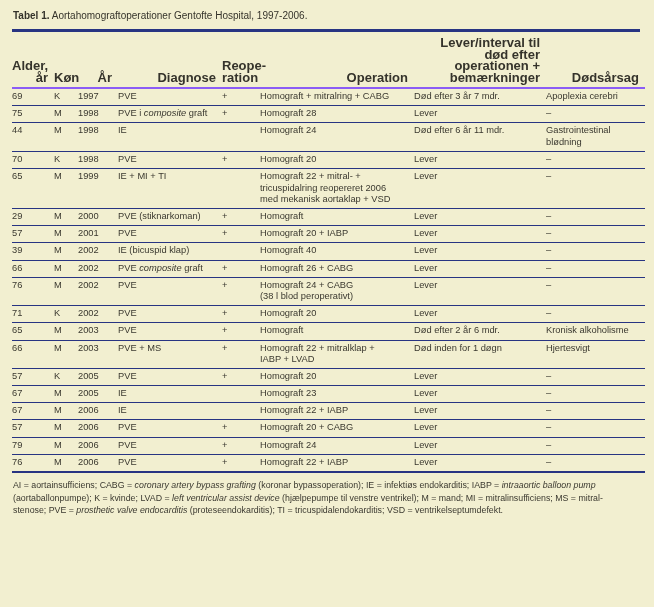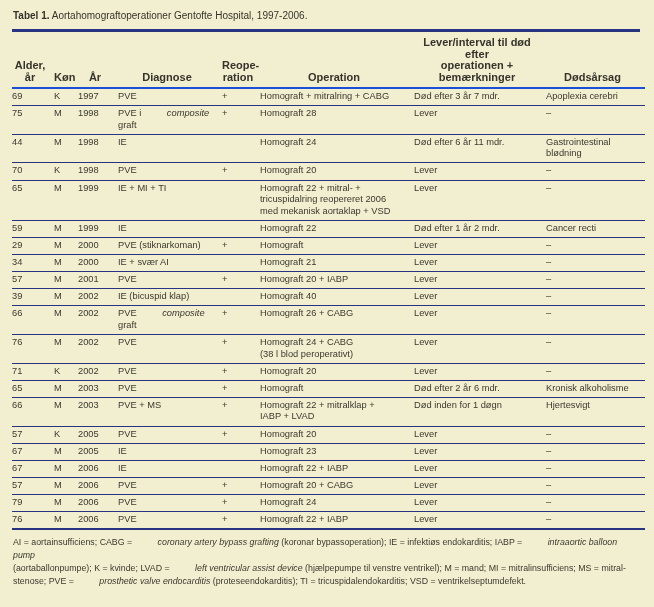--- a/index.html
+++ b/index.html
@@ -11,33 +11,33 @@
   }
   .title{font-size:10px;line-height:12px;padding:5px 0 7px 1px;color:#35332b;}
   .title .bold{font-weight:bold;}
   .rule-thick{height:3px;background:#283482;}
   table{
     width:633px;border-collapse:collapse;table-layout:fixed;
     font-size:9.3px;color:#3a382f;
     border-bottom:2.5px solid #283482;
   }
   th{
-    font-weight:bold;text-align:center;vertical-align:bottom;
-    padding:5px 6px 4px 0;line-height:11.5px;font-size:11px;
-    white-space:pre-line;border-bottom:2px solid #1d4ed8;color:#35332b;
+    font-weight:bold;text-align:right;vertical-align:bottom;
+    padding:5px 6px 4px 0;line-height:11.5px;font-size:13px;
+    white-space:pre-line;border-bottom:2px solid #8b5cf6;color:#35332b;
   }
   td{
     vertical-align:top;text-align:left;
     padding:2px 6px 2.5px 0;line-height:11.6px;white-space:pre-line;
   }
   tbody tr{border-top:1.5px solid #283482;}
   tbody tr:first-child{border-top:none;}
   .footnote{font-size:8.8px;line-height:12.8px;padding:6px 0 0 1px;color:#3a382f;}
   .footnote div{padding:0;}
-  i{margin-left:23px;}
+  i{}
 </style>
 </head>
 <body>
 
 <div class="panel">
 
   <div class="title">
     <span class="bold">Tabel 1.</span><span> Aortahomograftoperationer Gentofte Hospital, 1997-2006.</span>
   </div>
 
@@ -115,46 +115,26 @@
       <td>1999</td>
       <td>IE + MI + TI</td>
       <td></td>
       <td>Homograft 22 + mitral- +
 tricuspidalring reopereret 2006
 med mekanisk aortaklap + VSD</td>
       <td>Lever</td>
       <td>–</td>
     </tr>
         <tr>
-      <td>59</td>
-      <td>M</td>
-      <td>1999</td>
-      <td>IE</td>
-      <td></td>
-      <td>Homograft 22</td>
-      <td>Død efter 1 år 2 mdr.</td>
-      <td>Cancer recti</td>
-    </tr>
-        <tr>
       <td>29</td>
       <td>M</td>
       <td>2000</td>
       <td>PVE (stiknarkoman)</td>
       <td>+</td>
       <td>Homograft</td>
-      <td>Lever</td>
-      <td>–</td>
-    </tr>
-        <tr>
-      <td>34</td>
-      <td>M</td>
-      <td>2000</td>
-      <td>IE + svær AI</td>
-      <td></td>
-      <td>Homograft 21</td>
       <td>Lever</td>
       <td>–</td>
     </tr>
         <tr>
       <td>57</td>
       <td>M</td>
       <td>2001</td>
       <td>PVE</td>
       <td>+</td>
       <td>Homograft 20 + IABP</td>

